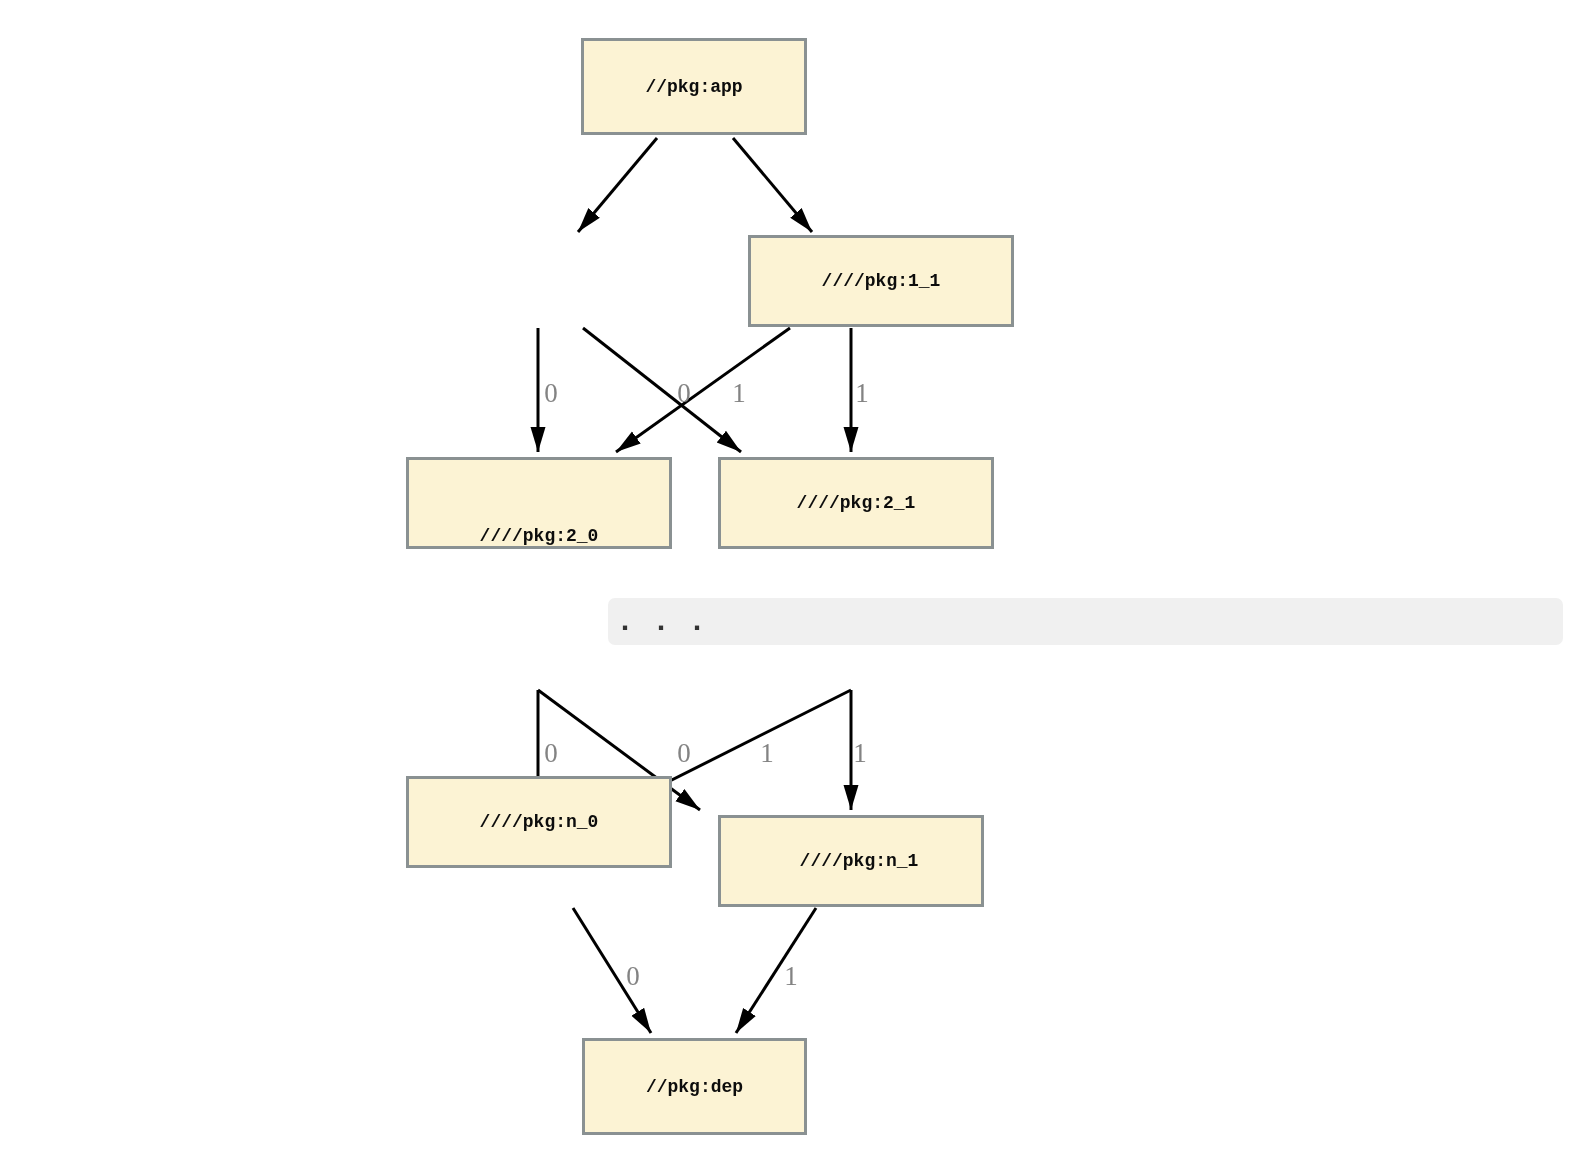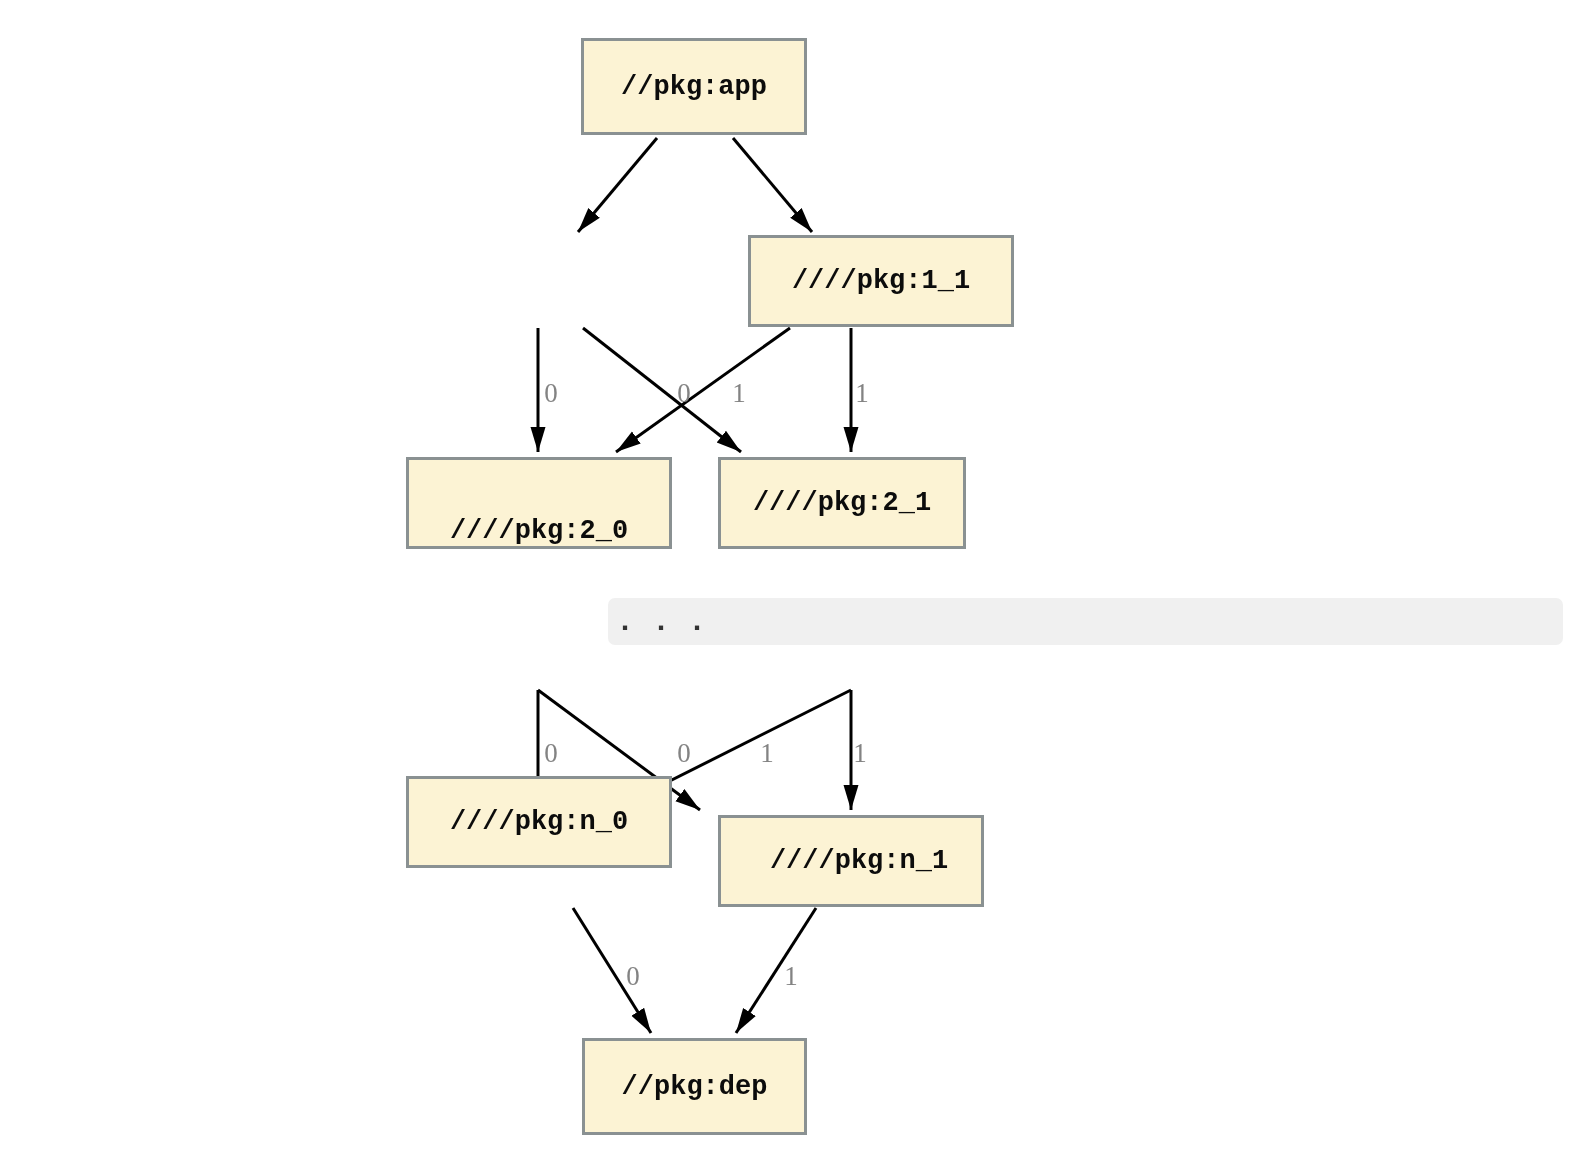--- a/index.html
+++ b/index.html
@@ -27,21 +27,21 @@
     stroke-width: 3;
   }
   .node {
     position: absolute;
     box-sizing: border-box;
     background: #fcf3d4;
     border: 3px solid #8a9192;
     display: flex;
     align-items: center;
     justify-content: center;
-    font-size: 27px;
+    font-size: 18px;
     font-weight: 700;
     color: #0c0c0c;
     white-space: nowrap;
   }
   .edge-label {
     position: absolute;
     transform: translate(-50%, -50%);
     font-family: "Liberation Serif", "DejaVu Serif", serif;
     font-size: 27px;
     color: #838383;
@@ -99,21 +99,21 @@
 
 
   <div class="node" style="left:718px; top:235px; width:266px; height:92px;margin-left:30px;">
     <span>////pkg:1_1</span>
   </div>
 
   <div class="node" style="left:406px; top:457px; width:266px; height:92px;align-items:flex-end;">
     <span>////pkg:2_0</span>
   </div>
 
-  <div class="node" style="left:718px; top:457px; width:248px; height:92px;">
+  <div class="node" style="left:718px; top:457px; width:276px; height:92px;">
     <span>////pkg:2_1</span>
   </div>
 
   <div class="ellipsis-band">
     <span>. . .</span>
   </div>
 
   <div class="node" style="left:406px; top:776px; width:266px; height:92px;">
     <span>////pkg:n_0</span>
   </div>

